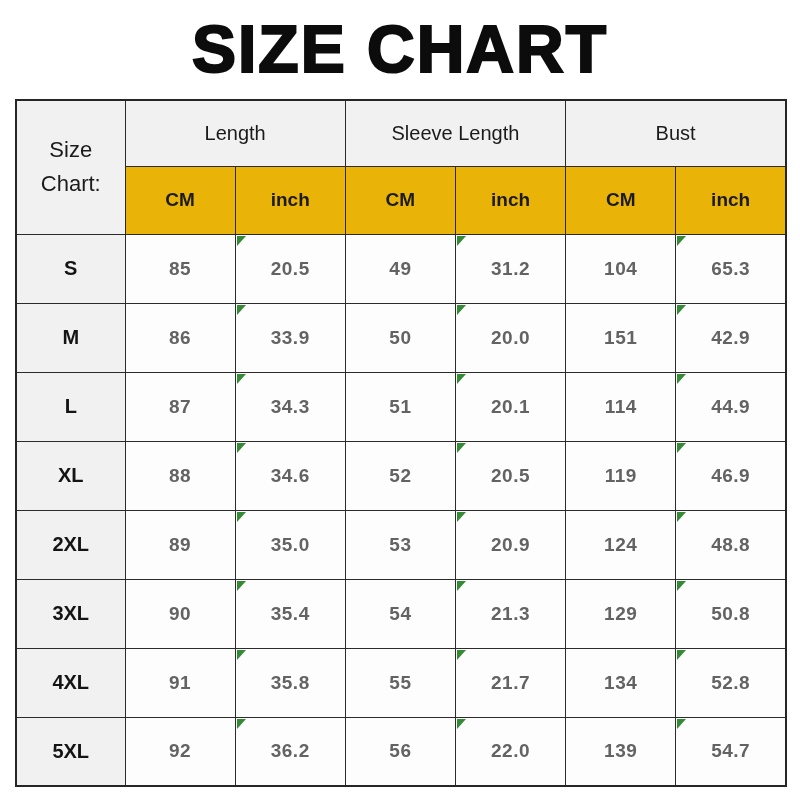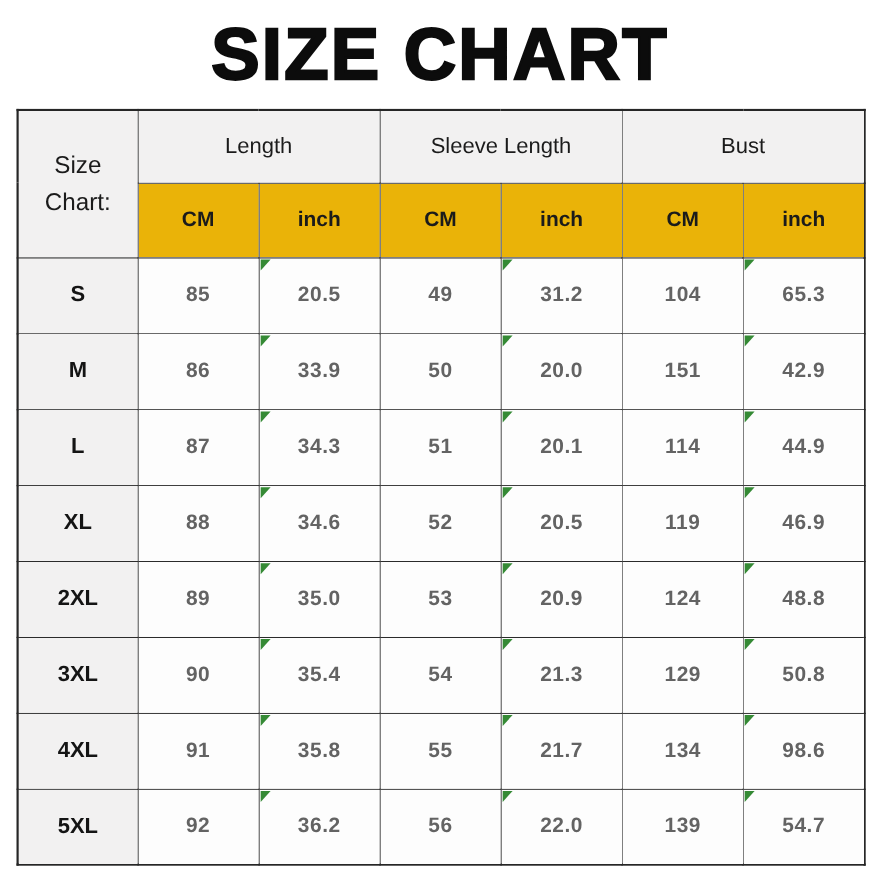--- a/index.html
+++ b/index.html
@@ -192,21 +192,21 @@
           <td class="num-cell"><span>129</span></td>
           <td class="num-cell"><span class="flag"></span><span>50.8</span></td>
         </tr>
         <tr class="data-row">
           <td class="size-cell">4XL</td>
           <td class="num-cell"><span>91</span></td>
           <td class="num-cell"><span class="flag"></span><span>35.8</span></td>
           <td class="num-cell"><span>55</span></td>
           <td class="num-cell"><span class="flag"></span><span>21.7</span></td>
           <td class="num-cell"><span>134</span></td>
-          <td class="num-cell"><span class="flag"></span><span>98.6</span></td>
+          <td class="num-cell"><span class="flag"></span><span>52.8</span></td>
         </tr>
         <tr class="data-row">
           <td class="size-cell">5XL</td>
           <td class="num-cell"><span>92</span></td>
           <td class="num-cell"><span class="flag"></span><span>36.2</span></td>
           <td class="num-cell"><span>56</span></td>
           <td class="num-cell"><span class="flag"></span><span>22.0</span></td>
           <td class="num-cell"><span>139</span></td>
           <td class="num-cell"><span class="flag"></span><span>54.7</span></td>
         </tr>

